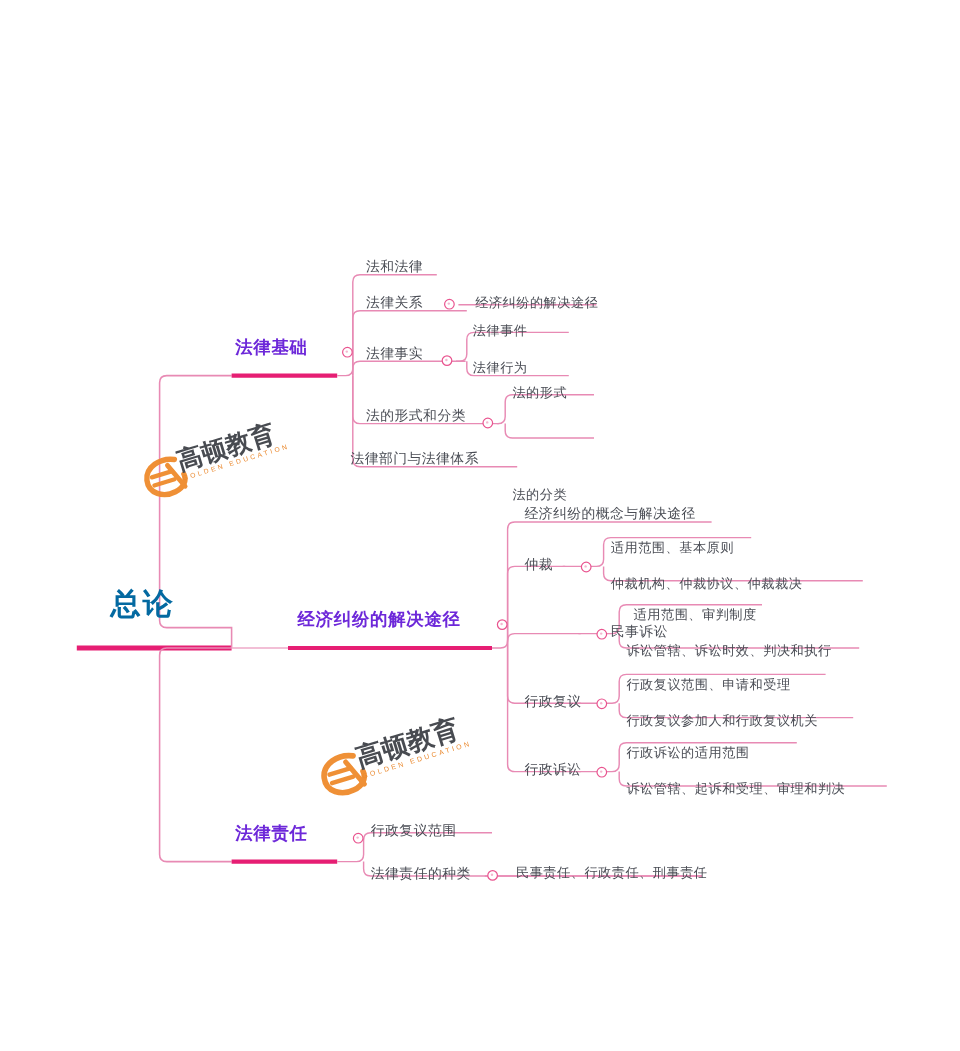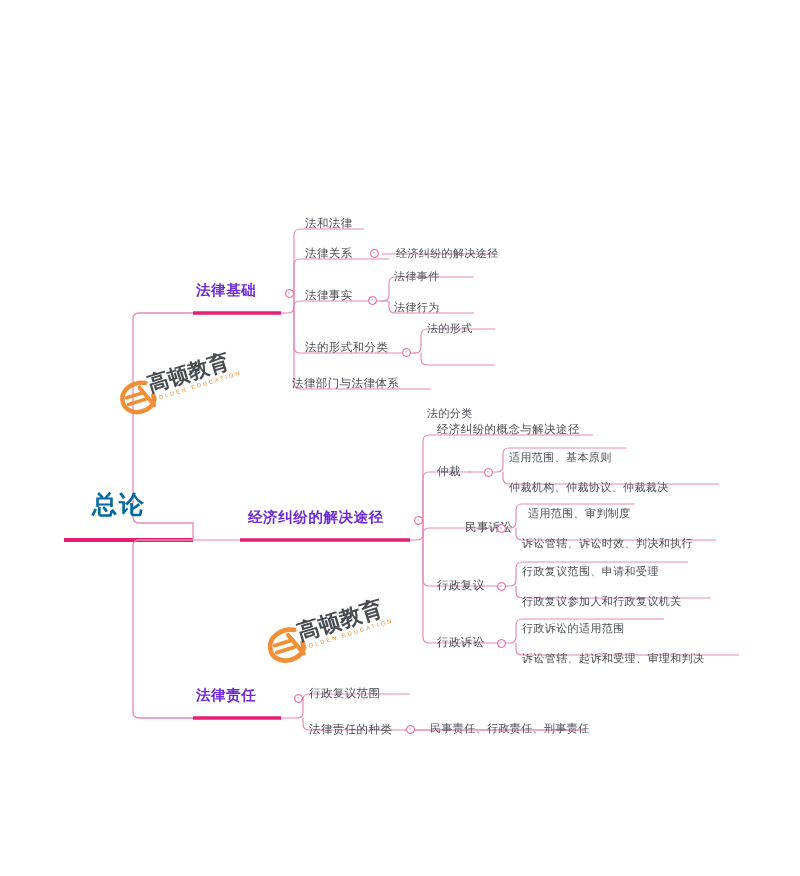--- a/index.html
+++ b/index.html
@@ -197,21 +197,21 @@
   <div class="node b1-label" style="left:248px; top:510px;">经济纠纷的解决途径</div>
   <div class="toggle" style="left:414px; top:516px;"></div>
 
   <div class="node b2-label" style="left:437px; top:424px;">经济纠纷的概念与解决途径</div>
 
   <div class="node b2-label" style="left:437px; top:466px;">仲裁</div>
   <div class="toggle" style="left:484px; top:468px;"></div>
   <div class="node b3-label" style="left:509px; top:452px;">适用范围、基本原则</div>
   <div class="node b3-label" style="left:509px; top:482px;">仲裁机构、仲裁协议、仲裁裁决</div>
 
-  <div class="node b2-label" style="left:417px; top:522px;margin-left:48px;">民事诉讼</div>
+  <div class="node b2-label" style="left:461px; top:522px;margin-left:48px;">民事诉讼</div>
   <div class="toggle" style="left:497px; top:524px;"></div>
   <div class="node b3-label" style="left:528px; top:508px;">适用范围、审判制度</div>
   <div class="node b3-label" style="left:522px; top:538px;">诉讼管辖、诉讼时效、判决和执行</div>
 
   <div class="node b2-label" style="left:437px; top:580px;">行政复议</div>
   <div class="toggle" style="left:497px; top:582px;"></div>
   <div class="node b3-label" style="left:522px; top:566px;">行政复议范围、申请和受理</div>
   <div class="node b3-label" style="left:522px; top:596px;">行政复议参加人和行政复议机关</div>
 
   <div class="node b2-label" style="left:437px; top:637px;">行政诉讼</div>

